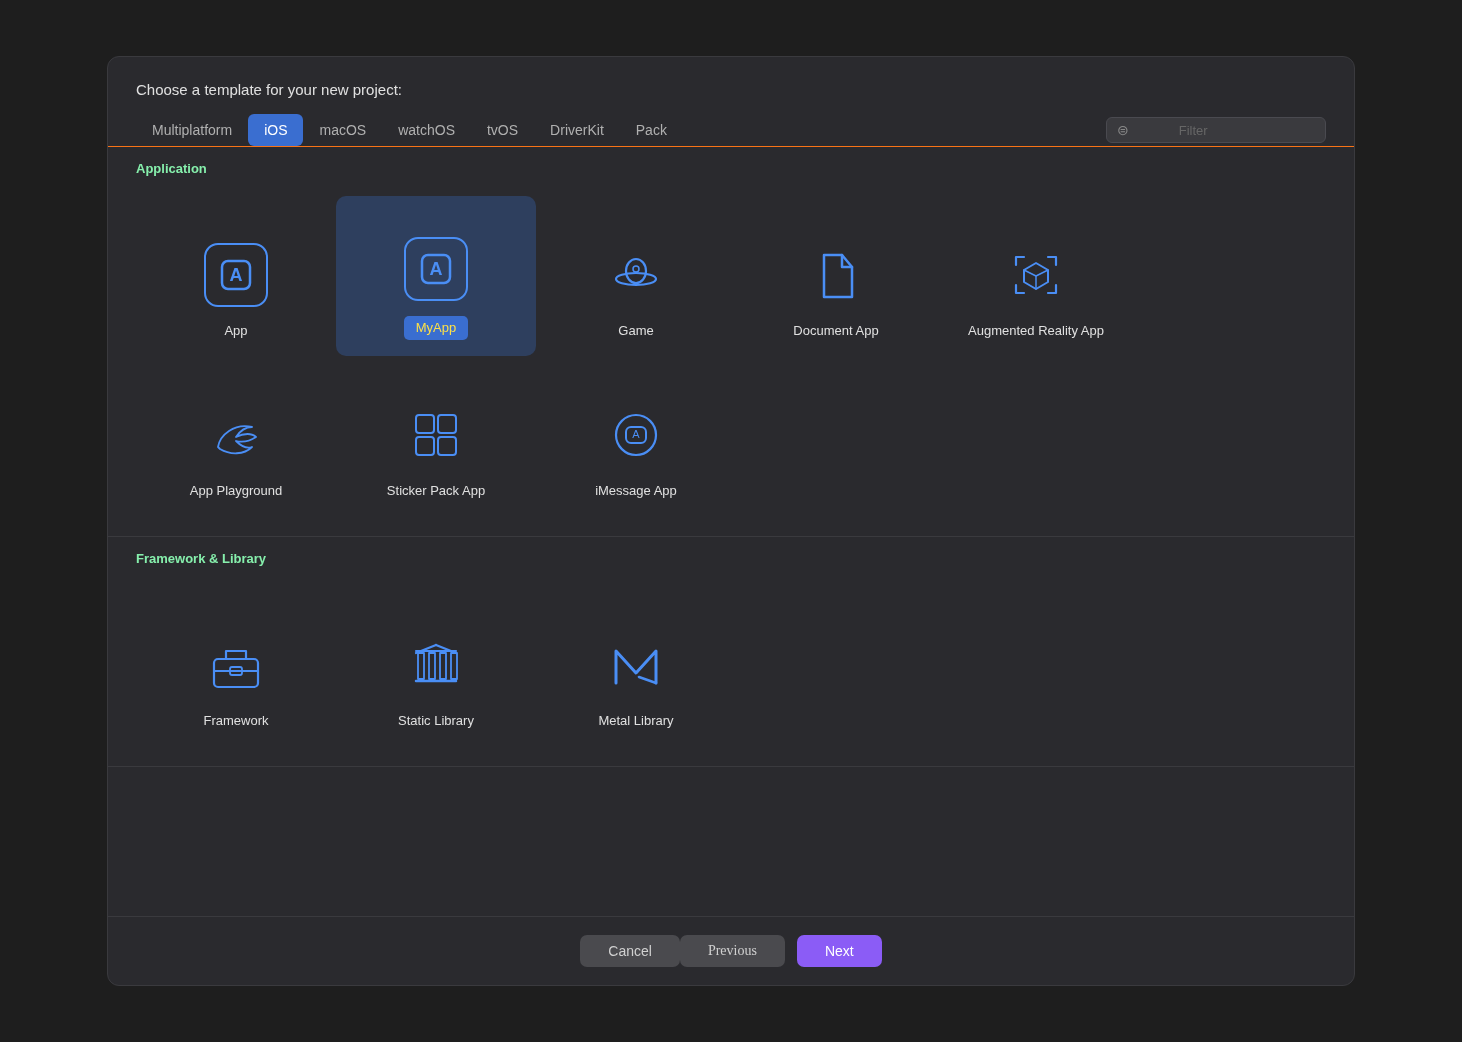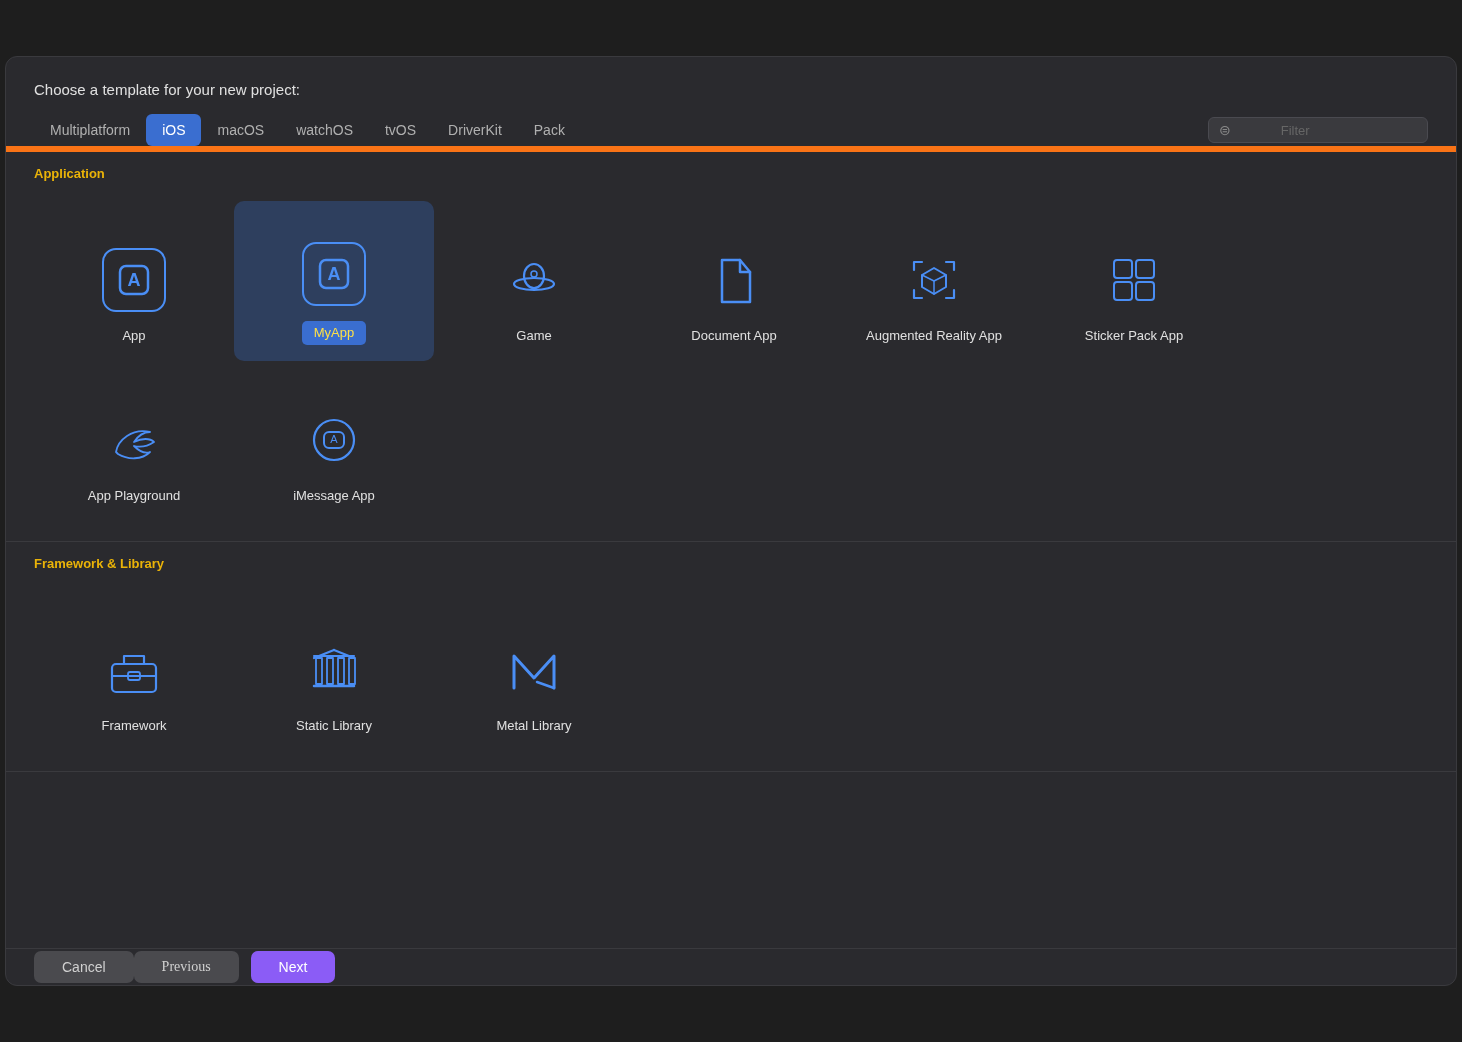--- a/index.html
+++ b/index.html
@@ -9,40 +9,40 @@
       display: flex;
       justify-content: center;
       align-items: center;
       min-height: 100vh;
       font-family: -apple-system, BlinkMacSystemFont, 'Helvetica Neue', sans-serif;
     }
 
     .dialog {
       background: #2a2a2e;
       border-radius: 12px;
-      width: 1452px;
+      width: 1248px;
       min-height: 930px;
       display: flex;
       flex-direction: column;
       overflow: hidden;
       border: 1px solid #3a3a3e;
     }
 
     .dialog-header {
       padding: 24px 28px 16px 28px;
       color: #e0e0e0;
       font-size: 15px;
       font-weight: 400;
     }
 
     .tabs-bar {
       display: flex;
       align-items: center;
       padding: 0 28px;
-      border-bottom: 6px solid #f97316;
+      border-bottom: 1px solid #f97316;
       gap: 0;
     }
 
     .tab-item {
       padding: 8px 16px;
       font-size: 14px;
       color: #b0b0b0;
       cursor: pointer;
       border-radius: 6px;
       user-select: none;
@@ -90,21 +90,21 @@
       overflow-y: auto;
       padding: 0;
     }
 
     .section {
       border-bottom: 1px solid #3a3a3e;
     }
 
     .section-header {
       padding: 14px 28px 10px 28px;
-      color: #eab308;
+      color: #86efac;
       font-size: 13px;
       font-weight: 600;
       text-transform: none;
     }
 
     .template-grid {
       display: flex;
       flex-wrap: wrap;
       padding: 10px 28px 20px 28px;
       gap: 0;
@@ -159,24 +159,24 @@
     }
 
     .template-item.selected .template-label {
       background: #3a6ed0;
       color: #fde047;
       padding: 3px 12px;
       border-radius: 5px;
     }
 
     .dialog-footer {
-      padding: 2px 28px;
-      display: flex;
-      align-items: center;
-      justify-content: flex-start;
+      padding: 18px 28px;
+      display: flex;
+      align-items: center;
+      justify-content: center;
       border-top: 1px solid #3a3a3e;
     }
 
     .btn {
       padding: 8px 28px;
       border-radius: 7px;
       font-size: 14px;
       font-weight: 500;
       cursor: pointer;
       border: none;
@@ -300,37 +300,37 @@
               <path d="M20 27 L32 33 L44 27" stroke="#4a8ef5" stroke-width="1.5" fill="none"></path>
               <path d="M32 33 L32 46" stroke="#4a8ef5" stroke-width="1.5" fill="none"></path>
             </svg>
           </div>
           <span class="template-label">Augmented Reality App</span>
         </div>
 
         <div class="template-item">
           <div class="template-icon">
             <svg width="60" height="60" viewBox="0 0 60 60">
+
+              <path d="M12 42 C14 30, 28 18, 46 22 C40 22 34 26 30 32 C38 28 46 28 50 32 C44 36 38 38 30 36 C34 40 40 44 46 42 C38 50 24 50 14 44 Z" stroke="#4a8ef5" stroke-width="1.8" fill="none"></path>
+            </svg>
+          </div>
+          <span class="template-label">App Playground</span>
+        </div>
+
+        <div class="template-item">
+          <div class="template-icon">
+            <svg width="60" height="60" viewBox="0 0 60 60">
               <rect x="10" y="10" width="18" height="18" rx="3" stroke="#4a8ef5" stroke-width="2" fill="none"></rect>
               <rect x="32" y="10" width="18" height="18" rx="3" stroke="#4a8ef5" stroke-width="2" fill="none"></rect>
               <rect x="10" y="32" width="18" height="18" rx="3" stroke="#4a8ef5" stroke-width="2" fill="none"></rect>
               <rect x="32" y="32" width="18" height="18" rx="3" stroke="#4a8ef5" stroke-width="2" fill="none"></rect>
             </svg>
           </div>
           <span class="template-label">Sticker Pack App</span>
-        </div>
-
-        <div class="template-item">
-          <div class="template-icon">
-            <svg width="60" height="60" viewBox="0 0 60 60">
-
-              <path d="M12 42 C14 30, 28 18, 46 22 C40 22 34 26 30 32 C38 28 46 28 50 32 C44 36 38 38 30 36 C34 40 40 44 46 42 C38 50 24 50 14 44 Z" stroke="#4a8ef5" stroke-width="1.8" fill="none"></path>
-            </svg>
-          </div>
-          <span class="template-label">App Playground</span>
         </div>
 
         <div class="template-item">
           <div class="template-icon">
             <svg width="60" height="60" viewBox="0 0 60 60">
               <circle cx="30" cy="30" r="20" stroke="#4a8ef5" stroke-width="2.2" fill="none"></circle>
               <rect x="20" y="22" width="20" height="16" rx="5" stroke="#4a8ef5" stroke-width="2" fill="none"></rect>
               <text x="30" y="33" text-anchor="middle" fill="#4a8ef5" font-size="11" stroke="none">A</text>
             </svg>
           </div>

